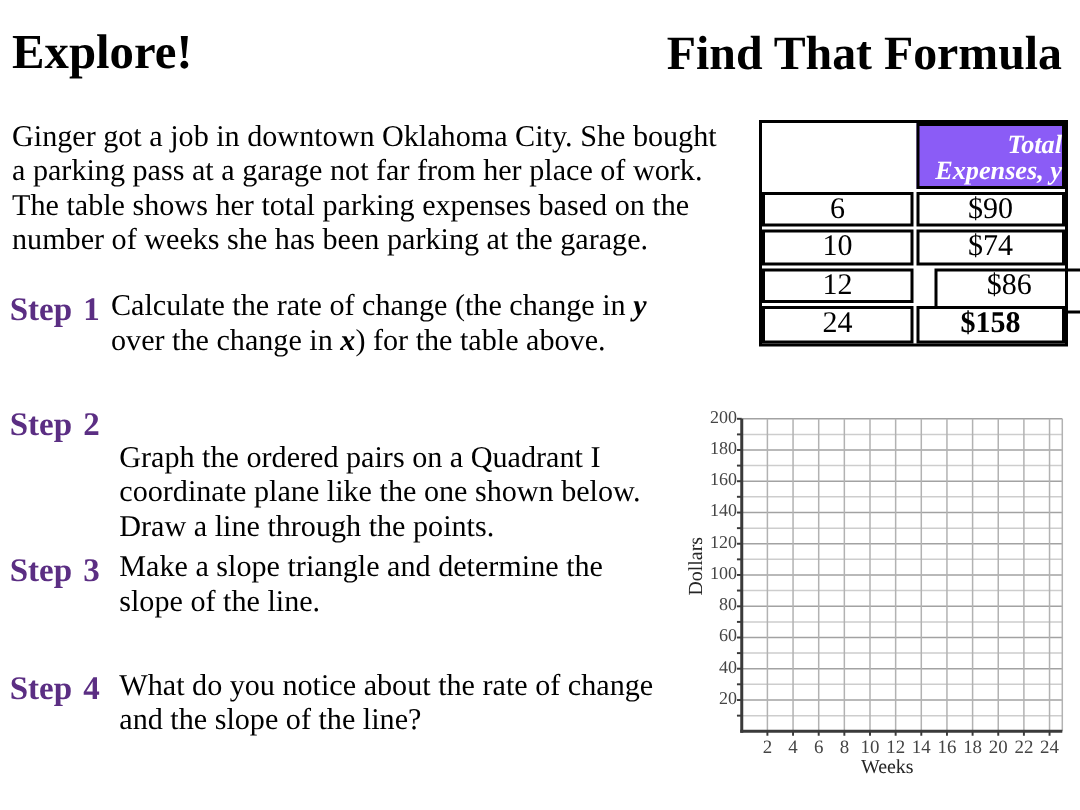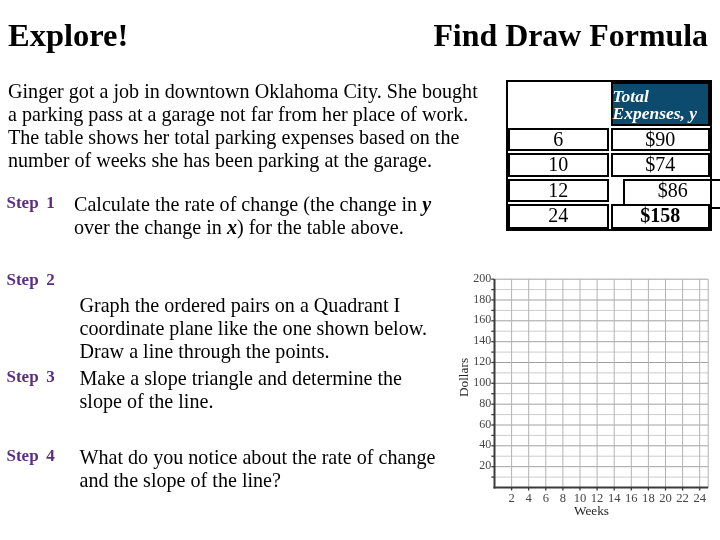--- a/index.html
+++ b/index.html
@@ -2,29 +2,29 @@
 <html><head>
 <meta charset="utf-8">
 <style>
   html,body{margin:0;padding:0;}
   body{width:720px;height:540px;position:relative;background:#ffffff;overflow:hidden;
        font-family:"Liberation Serif", serif;}
   .abs{position:absolute;}
   .title{font-weight:bold;font-size:32.5px;color:#000;white-space:nowrap;}
   .title2{font-weight:bold;font-size:31.9px;color:#000;white-space:nowrap;}
   .body{font-size:20.1px;color:#000;line-height:23.3px;white-space:nowrap;}
-  .steplbl{font-weight:bold;font-size:17px;color:#5B2E83;white-space:nowrap;}
+  .steplbl{font-weight:bold;font-size:22px;color:#5B2E83;white-space:nowrap;}
   .steptxt{font-size:20.1px;color:#000;line-height:23.2px;white-space:nowrap;}
   .tc{position:absolute;box-sizing:border-box;border:2px solid #000;background:#fff;
       font-size:20px;color:#000;text-align:center;line-height:19px;}
 </style>
 </head>
 <body>
   <div class="abs title" style="left:8px;top:16.5px;">Explore!</div>
-  <div class="abs title2" style="right:12px;top:17.5px;">Find Draw Formula</div>
+  <div class="abs title2" style="right:12px;top:17.5px;">Find That Formula</div>
 
   <div class="abs body" style="left:8px;top:79.5px;">
     Ginger got a job in downtown Oklahoma City. She bought<br>
     a parking pass at a garage not far from her place of work.<br>
     The table shows her total parking expenses based on the<br>
     number of weeks she has been parking at the garage.
   </div>
 
   <div class="abs steplbl" style="left:6.5px;top:193px;">Step<span style="display:inline-block;width:7.5px;"></span>1</div>
   <div class="abs steptxt" style="left:74px;top:193px;">
@@ -45,21 +45,21 @@
     slope of the line.
   </div>
 
   <div class="abs steplbl" style="left:6.5px;top:446px;">Step<span style="display:inline-block;width:7.5px;"></span>4</div>
   <div class="abs steptxt" style="left:79.5px;top:446px;">
     What do you notice about the rate of change<br>
     and the slope of the line?
   </div>
 
   <div class="abs" style="left:506px;top:80px;width:206px;height:151px;background:#fff;">
-    <div style="position:absolute;left:104.5px;top:2px;width:99.5px;height:43.5px;box-sizing:border-box;border:2px solid #000;background:#0c4a6e;color:#fff;font-style:italic;font-weight:bold;font-size:17.5px;line-height:17.5px;text-align:left;padding-top:3.6px;">Total<br>Expenses, y</div>
+    <div style="position:absolute;left:104.5px;top:2px;width:99.5px;height:43.5px;box-sizing:border-box;border:2px solid #000;background:#8b5cf6;color:#fff;font-style:italic;font-weight:bold;font-size:17.5px;line-height:17.5px;text-align:right;padding-top:3.6px;">Total<br>Expenses, y</div>
     <div class="tc" style="left:2px;top:47.5px;width:100.5px;height:23.5px;">6</div>
     <div class="tc" style="left:104.5px;top:47.5px;width:99.5px;height:23.5px;">$90</div>
     <div class="tc" style="left:2px;top:73px;width:100.5px;height:23.5px;">10</div>
     <div class="tc" style="left:104.5px;top:73px;width:99.5px;height:23.5px;">$74</div>
     <div class="tc" style="left:2px;top:98.5px;width:100.5px;height:23.5px;">12</div>
     <div class="tc" style="left:117px;top:98.5px;width:99.5px;height:30px;">$86</div>
     <div class="tc" style="left:2px;top:124px;width:100.5px;height:25px;">24</div>
     <div class="tc" style="left:104.5px;top:124px;width:99.5px;height:25px;font-weight:bold;">$158</div>
     <div style="position:absolute;left:0;top:0;right:0;bottom:0;box-sizing:border-box;border:2px solid #000;"></div>
   </div>

